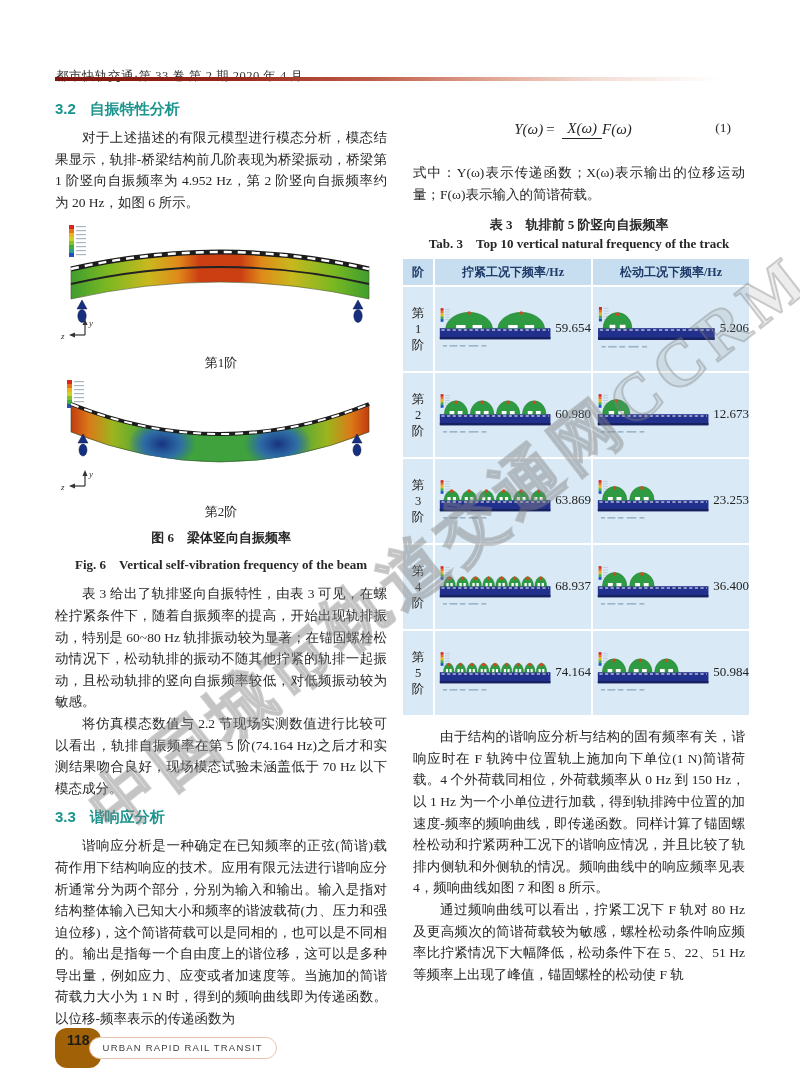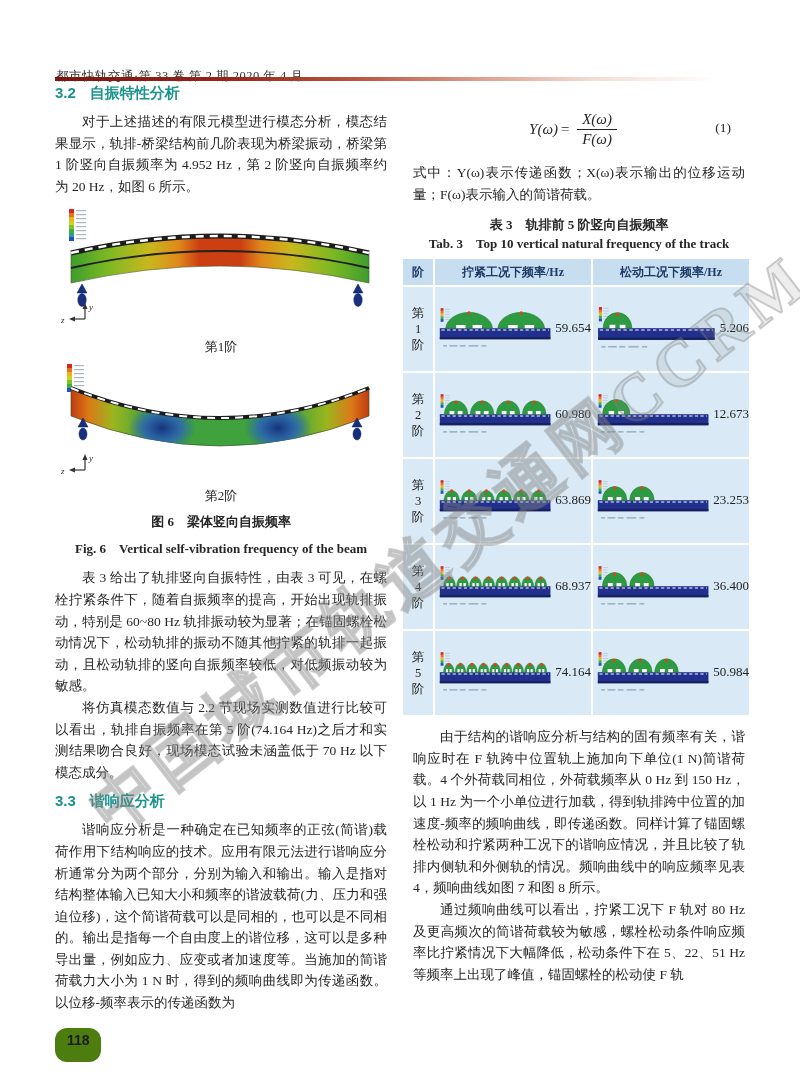--- a/index.html
+++ b/index.html
@@ -8,53 +8,53 @@
   
   .jheader{position:absolute;left:56px;top:68px;font-size:12.5px;color:#333;letter-spacing:.5px;}
   .jrule{position:absolute;left:55px;top:77px;width:692px;height:4px;
          background:linear-gradient(to right,#7d150c 0%,#97261a 25%,#bc5a45 45%,#dfa18e 62%,#f3ddd5 78%,rgba(255,255,255,0) 96%);}
   
   .watermark{position:absolute;left:-90px;top:498px;width:1080px;text-align:center;
     transform:rotate(-38deg);font-size:66px;letter-spacing:7px;font-weight:bold;
     color:rgba(145,145,145,0.16);-webkit-text-stroke:2px rgba(130,130,130,0.38);
     pointer-events:none;white-space:nowrap;z-index:5;}
   
-  .colL{position:absolute;left:55px;top:78px;width:332px;}
+  .colL{position:absolute;left:55px;top:94px;width:332px;}
   .colR{position:absolute;left:413px;top:98px;width:332px;}
   .sechead{font-family:"Liberation Sans","DejaVu Sans",sans-serif;font-weight:bold;
            font-size:15px;color:#1a948c;margin:6px 0 8px 0;}
   .sechead .snum{margin-right:14px;}
   .para{font-size:13.5px;line-height:21.6px;text-align:justify;text-indent:2em;margin:0;}
   .para.noindent{text-indent:0;}
   
   .fig6{margin-top:8px;}
   .modelabel{text-align:center;font-size:13px;margin:1px 0 6px 0;}
   .figcap{text-align:center;font-weight:bold;font-size:13px;line-height:21px;margin-top:6px;}
   
   .eq{position:relative;display:flex;justify-content:center;align-items:center;
       font-style:italic;font-size:15px;margin:8px 12px 10px 0;height:46px;}
-  .frac{display:inline-flex;flex-direction:column;align-items:center;margin-left:7px;}
+  .frac{display:inline-flex;flex-direction:row;align-items:center;margin-left:7px;}
   .frac .ftop{border-bottom:1.2px solid #222;padding:0 5px 1px 5px;}
   .frac .fbot{padding-top:1px;}
   .eq .etag{position:absolute;right:2px;top:14px;font-style:normal;font-size:13.5px;}
   .eq .lhs{margin-right:2px;}
   
   .t3caps{text-align:center;font-weight:bold;font-size:13px;line-height:19px;margin:10px 0 6px 0;}
   .t3wrap{margin-left:-10px;width:346px;}
   .t3{display:grid;grid-template-columns:30px 156px 156px;grid-auto-rows:auto;gap:2px;background:#fff;}
   .th{background:#c7def0;color:#1d3a68;font-weight:bold;font-size:12px;
       display:flex;align-items:center;justify-content:center;height:26px;}
   .tstage{background:#d9eaf6;display:flex;align-items:center;justify-content:center;}
   .tstage .stxt{width:14px;font-size:12.5px;line-height:16px;text-align:center;word-break:break-all;color:#222;}
   .tmode{background:#d9eaf6;display:flex;flex-direction:row;align-items:center;
          justify-content:flex-end;height:84px;padding:0;}
   .tval{font-size:13px;color:#222;line-height:17px;margin-bottom:3px;}
   
   .footer{position:absolute;left:55px;top:1028px;display:flex;align-items:center;z-index:6;}
-  .pgnum{background:#4d7c0f;border-radius:12px;height:34px;line-height:24px;padding:0 11px 0 12px;
+  .pgnum{background:#a16207;border-radius:12px;height:40px;line-height:24px;padding:0 11px 0 12px;
          font-family:"Liberation Sans","DejaVu Sans",sans-serif;font-size:14px;font-weight:bold;color:#1c1c1c;}
   .pill{margin-left:-12px;background:#fff;border:1.5px solid #eec3ae;border-radius:12px;height:20px;
         line-height:20px;padding:0 13px;font-family:"Liberation Sans","DejaVu Sans",sans-serif;
         font-size:9.5px;letter-spacing:1.2px;color:#3c3c3c;position:relative;z-index:1;}
   svg{display:block;}
 </style>
 </head>
 <body>
 
 <div class="page">
@@ -643,14 +643,15 @@
           </div>
         </div>
     </div>
 
     <p class="para" style="margin-top:11px">由于结构的谐响应分析与结构的固有频率有关，谐响应时在 F 轨跨中位置轨上施加向下单位(1 N)简谐荷载。4 个外荷载同相位，外荷载频率从 0 Hz 到 150 Hz，以 1 Hz 为一个小单位进行加载，得到轨排跨中位置的加速度-频率的频响曲线，即传递函数。同样计算了锚固螺栓松动和拧紧两种工况下的谐响应情况，并且比较了轨排内侧轨和外侧轨的情况。频响曲线中的响应频率见表 4，频响曲线如图 7 和图 8 所示。</p>
     <p class="para">通过频响曲线可以看出，拧紧工况下 F 轨对 80 Hz 及更高频次的简谐荷载较为敏感，螺栓松动条件响应频率比拧紧情况下大幅降低，松动条件下在 5、22、51 Hz 等频率上出现了峰值，锚固螺栓的松动使 F 轨</p>
   </div>
 
   <div class="footer">
     <div class="pgnum">118</div>
+    <div class="pill">URBAN RAPID RAIL TRANSIT</div>
   </div>
 </div>
 
 </body></html>

